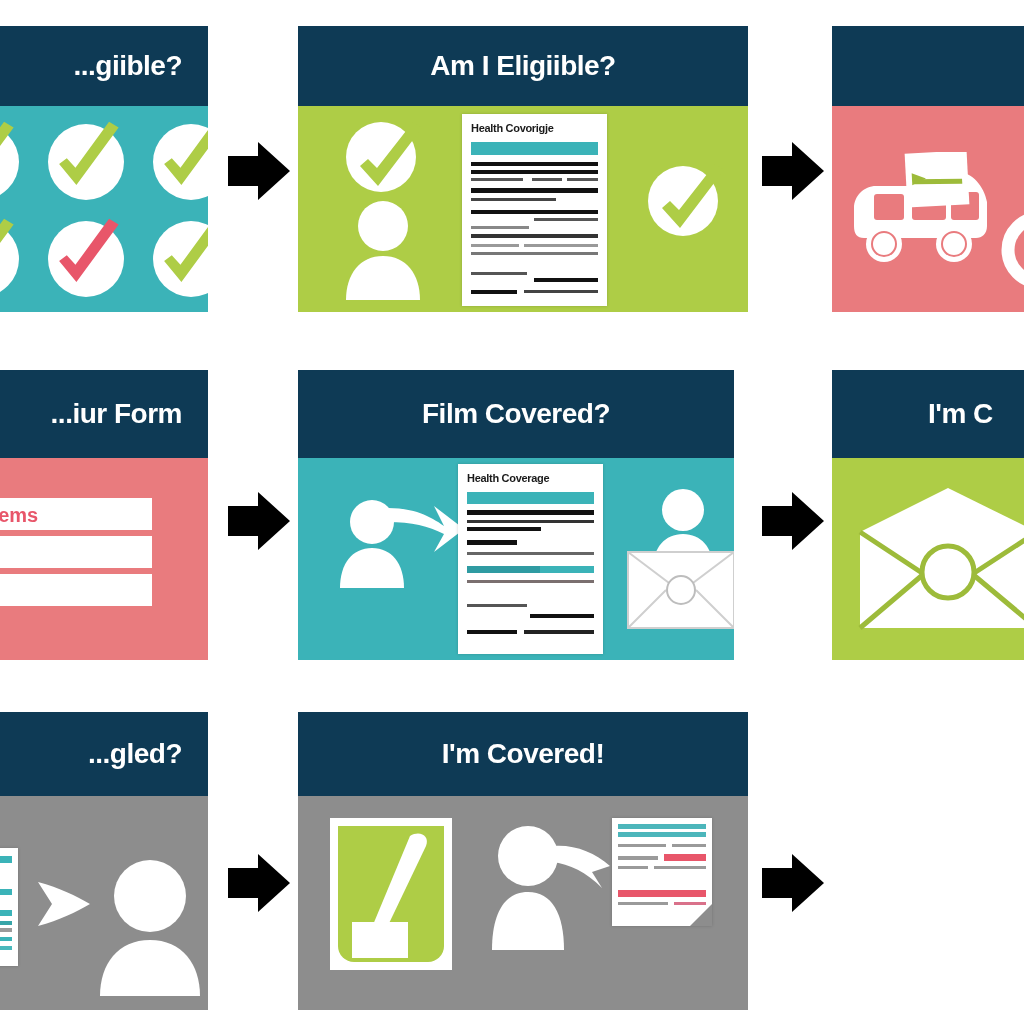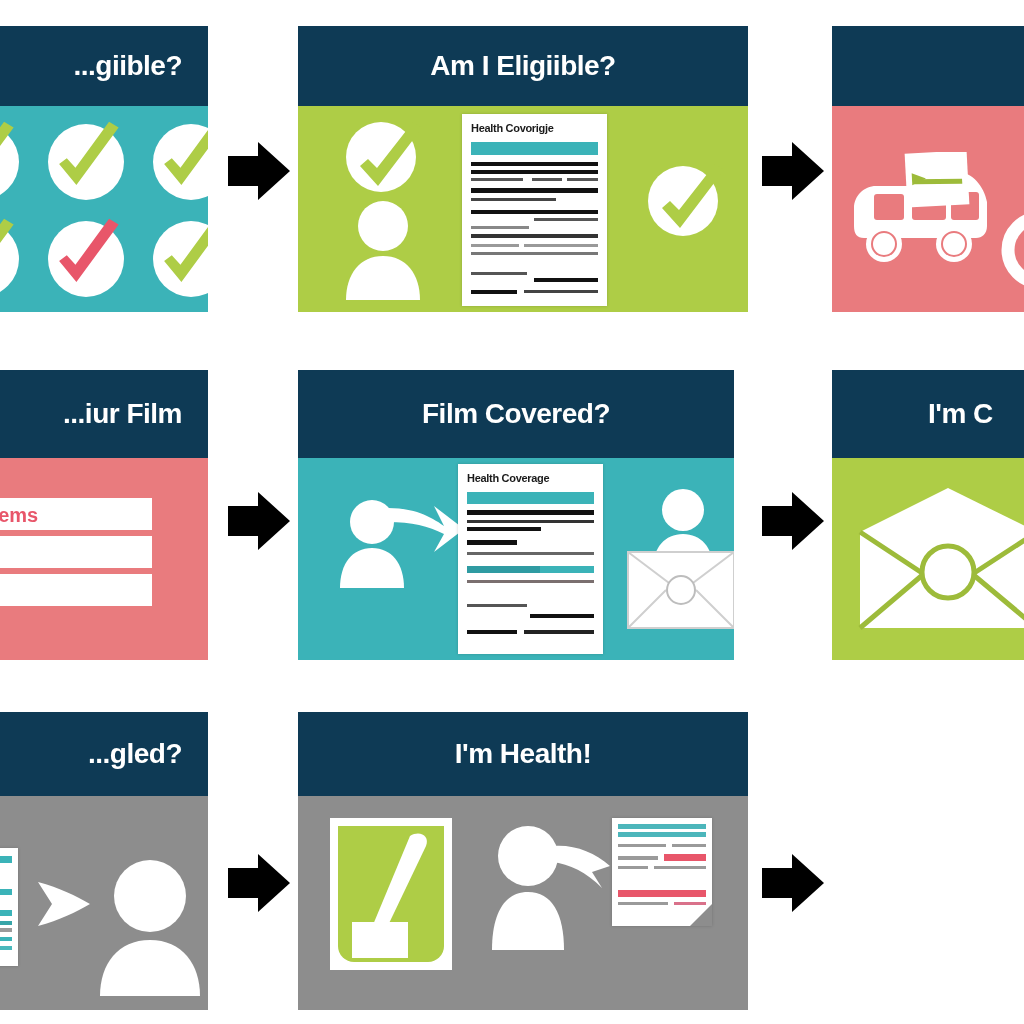--- a/index.html
+++ b/index.html
@@ -217,21 +217,21 @@
       </svg>
       <svg style="position:absolute;left:168px;top:96px;" width="90" height="110" viewBox="0 0 90 110">
         <circle cx="40" cy="48" r="32" fill="none" stroke="#ffffff" stroke-width="13"></circle>
         <rect x="62" y="70" width="13" height="42" fill="#ffffff" transform="rotate(-42 68 90)"></rect>
       </svg>
     </div>
   </div>
 
   <div class="panel" style="left:-26px;top:370px;width:234px;height:290px;">
     <div class="panel-header" style="height:88px;justify-content:flex-end;padding-right:26px;">
-      <span class="panel-title">...iur Film</span>
+      <span class="panel-title">...iur Form</span>
     </div>
     <div class="panel-body" style="top:88px;height:202px;background:#e97b7e;">
       <div class="form-field" style="left:-20px;top:40px;width:198px;height:32px;"></div>
       <div class="form-text" style="left:-8px;top:46px;">p frems</div>
       <div class="form-field" style="left:-20px;top:78px;width:198px;height:32px;"></div>
       <div class="form-field" style="left:-20px;top:116px;width:198px;height:32px;"></div>
 
     </div>
   </div>
 
@@ -333,21 +333,21 @@
   </div>
 
   <div class="arrow" style="left:228px;top:852px;">
     <svg width="62" height="62" viewBox="0 0 62 62">
       <path d="M0 16 L30 16 L30 2 L62 31 L30 60 L30 46 L0 46 Z" fill="#000000"></path>
     </svg>
   </div>
 
   <div class="panel" style="left:298px;top:712px;width:450px;height:298px;">
     <div class="panel-header" style="height:84px;justify-content:center;">
-      <span class="panel-title">I'm Health!</span>
+      <span class="panel-title">I'm Covered!</span>
     </div>
     <div class="panel-body" style="top:84px;height:214px;background:#8d8d8d;">
 
       <div class="padwrap" style="left:32px;top:22px;width:122px;height:152px;">
         <div class="pad" style="left:8px;top:8px;width:106px;height:136px;border-radius:0 0 16px 16px;"></div>
         <div class="pad-box" style="left:22px;top:104px;width:56px;height:36px;"></div>
         <svg style="position:absolute;left:18px;top:8px;" width="100" height="140" viewBox="0 0 100 140">
           <path d="M62 10 C72 4 82 10 78 20 L34 112 L22 128 L22 106 Z" fill="#ffffff"></path>
         </svg>
       </div>

